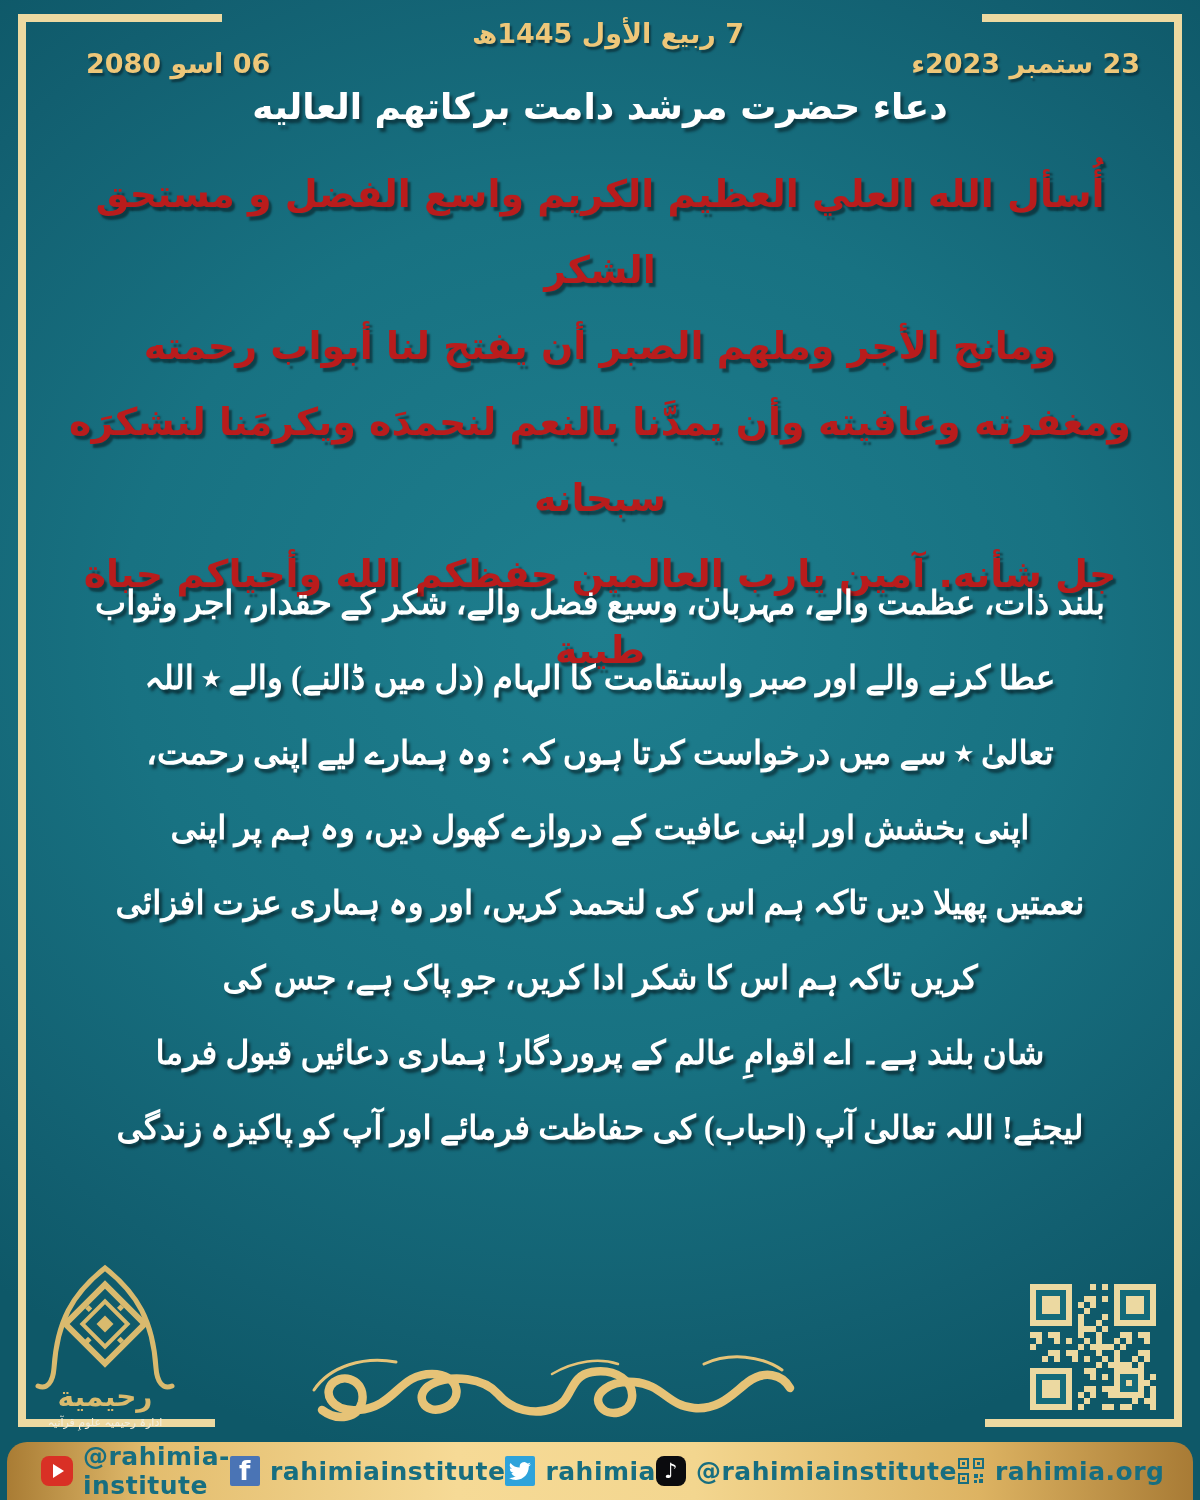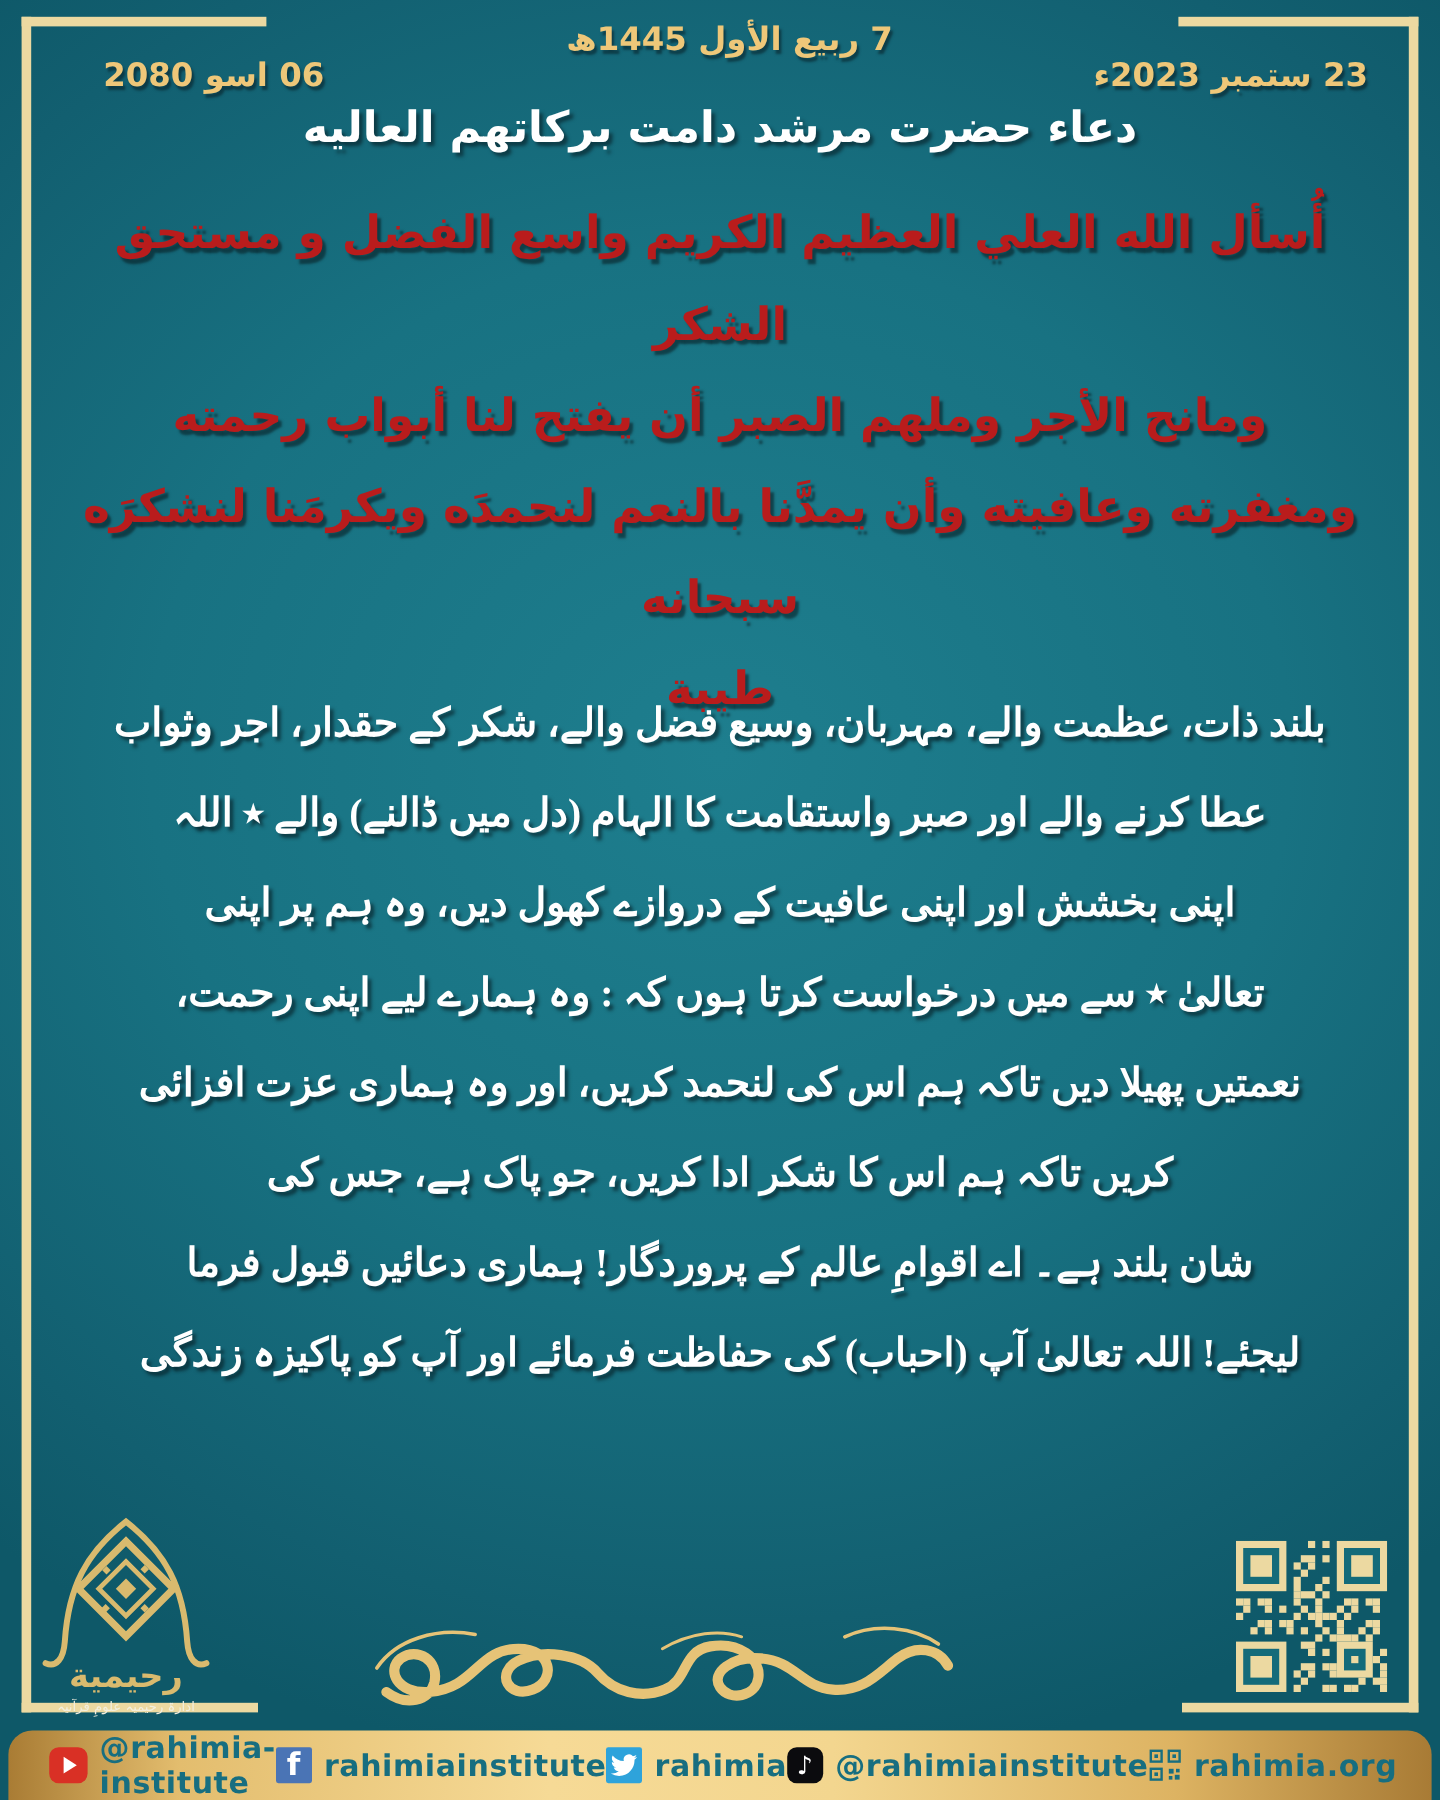--- a/index.html
+++ b/index.html
@@ -65,28 +65,29 @@
 <div class="date" id="date-hijri">7 ربیع الأول 1445ھ</div>
 <div class="date" id="date-desi">06 اسو 2080</div>
 <div class="date" id="date-greg">23 ستمبر 2023ء</div>
 
 <div id="title">دعاء حضرت مرشد دامت برکاتهم العالیه</div>
 
 <div id="arabic">
   <div>أُسأل الله العلي العظیم الكریم واسع الفضل و مستحق الشكر</div>
   <div>ومانح الأجر وملهم الصبر أن یفتح لنا أبواب رحمته</div>
   <div>ومغفرته وعافیته وأن یمدَّنا بالنعم لنحمدَه ویكرمَنا لنشكرَه سبحانه</div>
+  <div>جل شأنه. آمین یارب العالمین حفظكم الله وأحیاكم حیاة</div>
   <div>طیبة</div>
 </div>
 
 <div id="urdu">
   <div>بلند ذات، عظمت والے، مہربان، وسیع فضل والے، شکر کے حقدار، اجر وثواب</div>
   <div>عطا کرنے والے اور صبر واستقامت کا الہام (دل میں ڈالنے) والے ٭ اللہ</div>
+  <div>تعالیٰ ٭ سے میں درخواست کرتا ہوں کہ : وہ ہمارے لیے اپنی رحمت،</div>
   <div>اپنی بخشش اور اپنی عافیت کے دروازے کھول دیں، وہ ہم پر اپنی</div>
-  <div>تعالیٰ ٭ سے میں درخواست کرتا ہوں کہ : وہ ہمارے لیے اپنی رحمت،</div>
   <div>نعمتیں پھیلا دیں تاکہ ہم اس کی لنحمد کریں، اور وہ ہماری عزت افزائی</div>
   <div>کریں تاکہ ہم اس کا شکر ادا کریں، جو پاک ہے، جس کی</div>
   <div>شان بلند ہے۔ اے اقوامِ عالم کے پروردگار! ہماری دعائیں قبول فرما</div>
   <div>لیجئے! اللہ تعالیٰ آپ (احباب) کی حفاظت فرمائے اور آپ کو پاکیزہ زندگی</div>
 </div>
 
 <div id="logo">
   <svg width="150" height="172" viewBox="0 0 150 172">
     <path d="M8,126 C17,130 23,122 24,108 C27,62 42,34 75,8 C108,34 123,62 126,108 C127,122 133,130 142,126" fill="none" stroke="#d9ba6e" stroke-width="5" stroke-linecap="round"></path>
     <g transform="rotate(45 75 64)">

